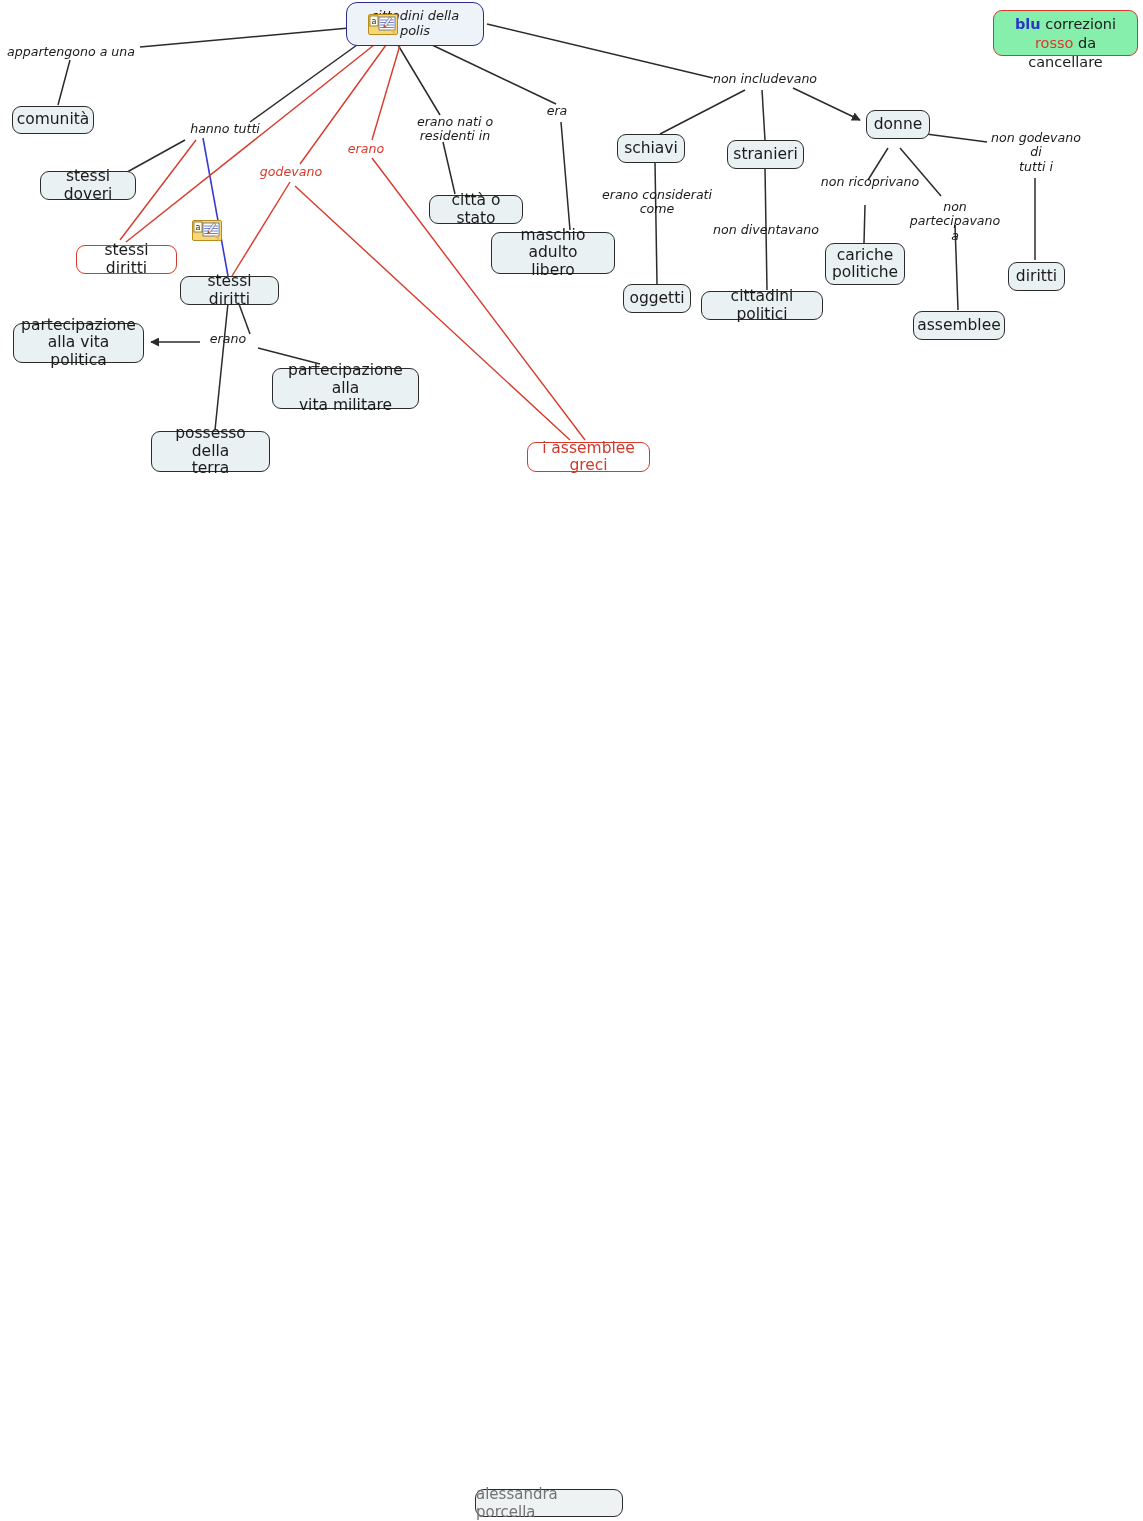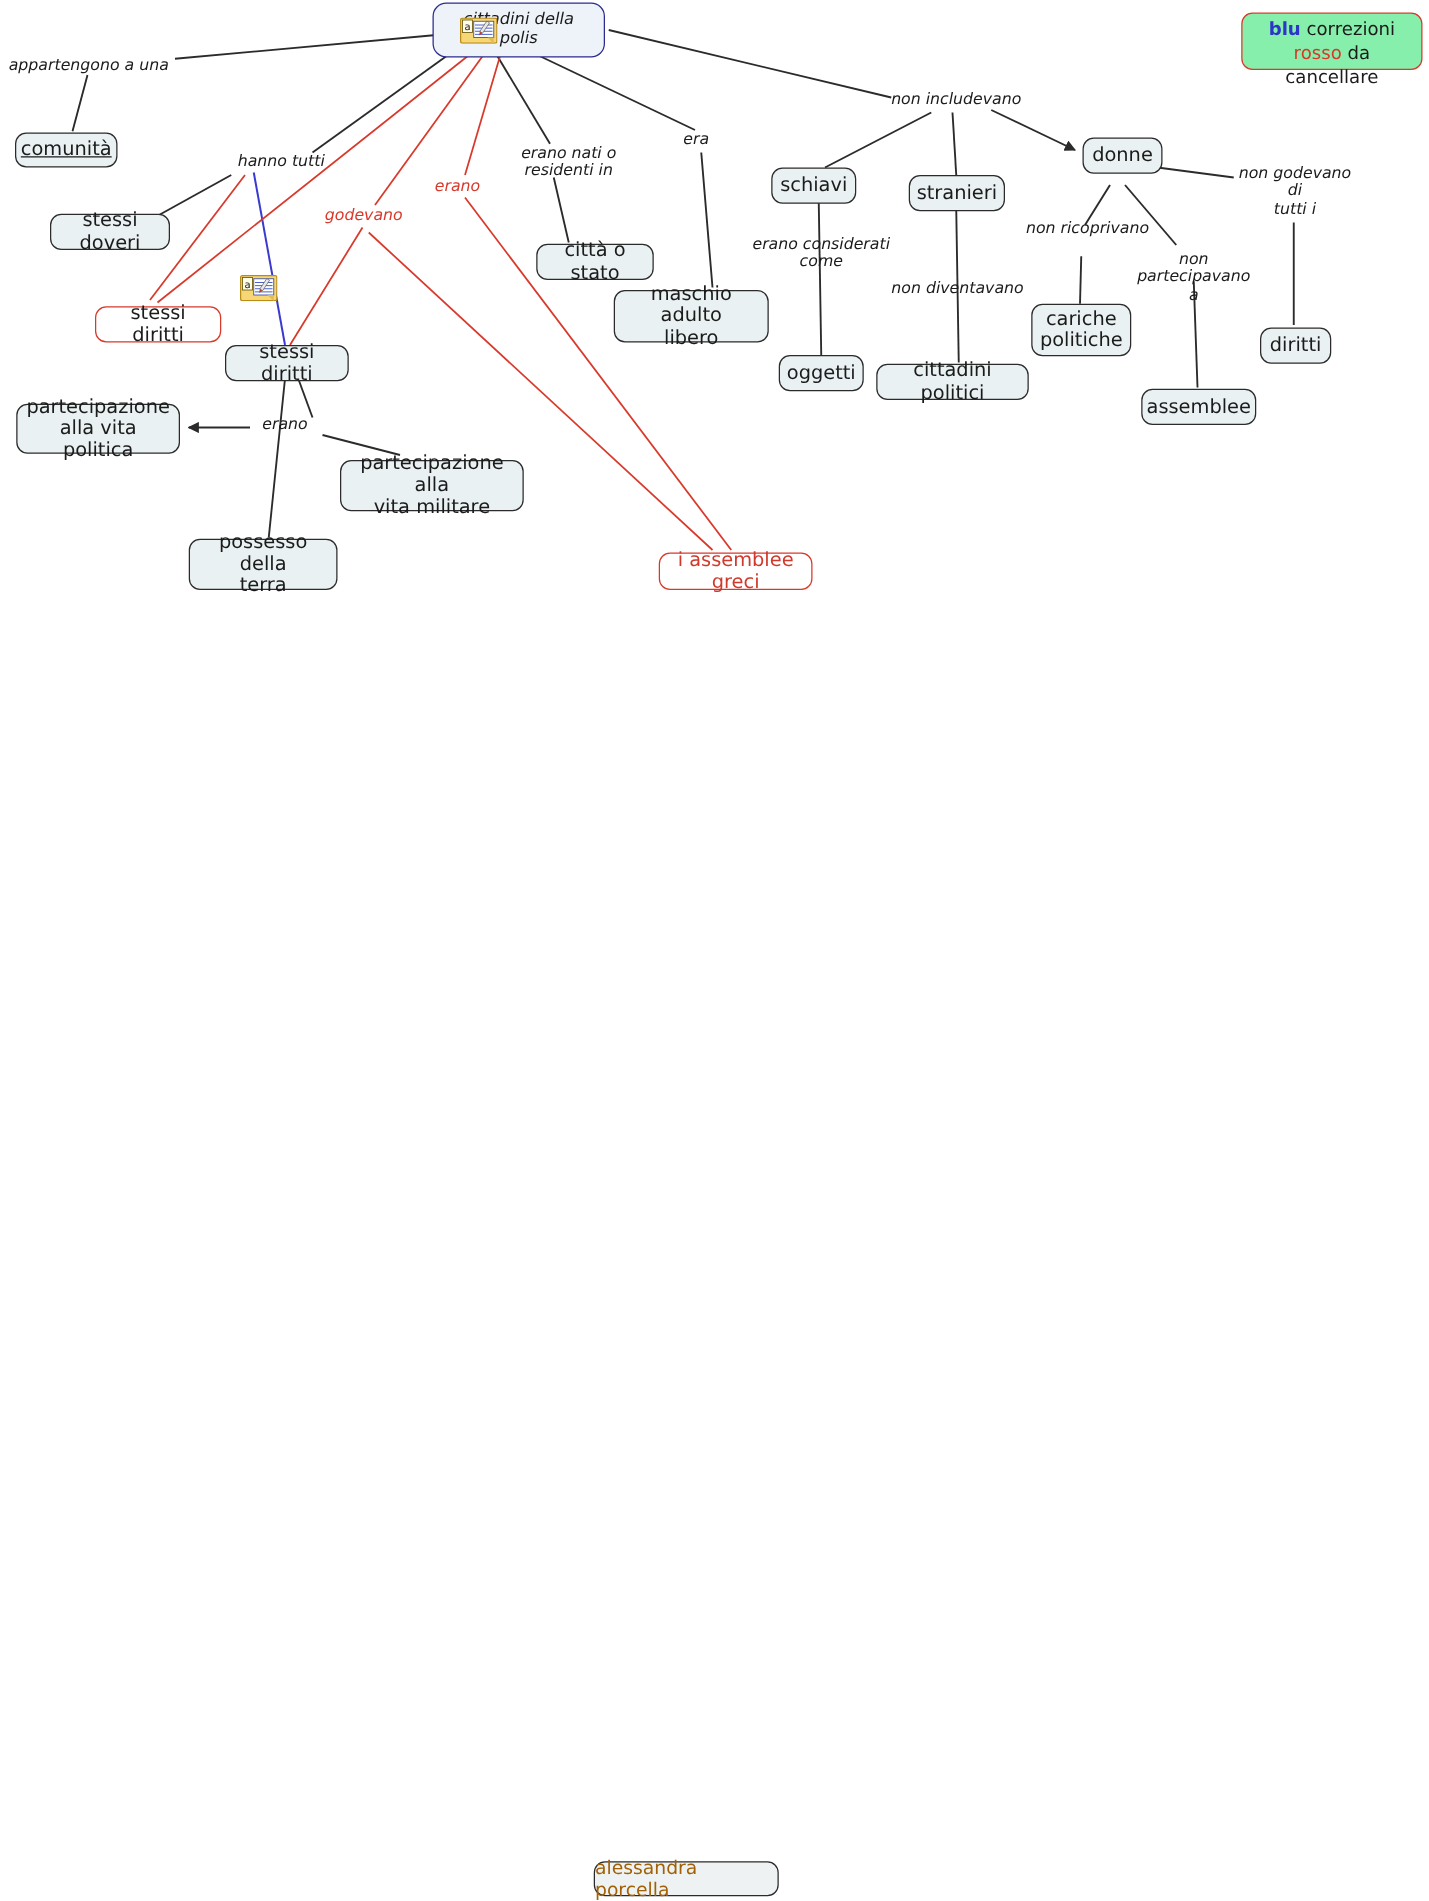--- a/index.html
+++ b/index.html
@@ -89,21 +89,21 @@
     width: 30px;
     height: 21px;
   }
   .author {
     position: absolute;
     box-sizing: border-box;
     background: #eef2f2;
     border: 1.3px solid #2b2b2b;
     border-radius: 9px;
     font-size: 15px;
-    color: #a16207;
+    color: #737373;
     display: flex;
     align-items: center;
     justify-content: center;
   }
 </style>
 </head>
 <body>
 
 <div id="canvas">
 
@@ -176,21 +176,21 @@
       <g transform="rotate(34 19 9)">
         <rect x="17.6" y="2.5" width="2.6" height="10" fill="#e8e8e8" stroke="#555" stroke-width="0.5"></rect>
         <polygon points="17.6,12.5 20.2,12.5 18.9,15.5" fill="#c0392b"></polygon>
       </g>
       <polygon points="22,16 27,16 27,21" fill="#e0bb58"></polygon>
     </svg>
   </div>
 
   <div class="edge-label" style="left:0px; top:45px; width:142px;">appartengono a una</div>
 
-  <div class="node" style="left:12px; top:106px; width:82px; height:28px;text-decoration:underline;">
+  <div class="node" style="left:12px; top:106px; width:82px; height:28px;">
     <span>comunità</span>
   </div>
 
   <div class="edge-label" style="left:180px; top:122px; width:90px;">hanno tutti</div>
 
   <div class="node" style="left:40px; top:171px; width:96px; height:29px;">
     <span>stessi doveri</span>
   </div>
 
   <div class="node red" style="left:76px; top:245px; width:101px; height:29px;">

